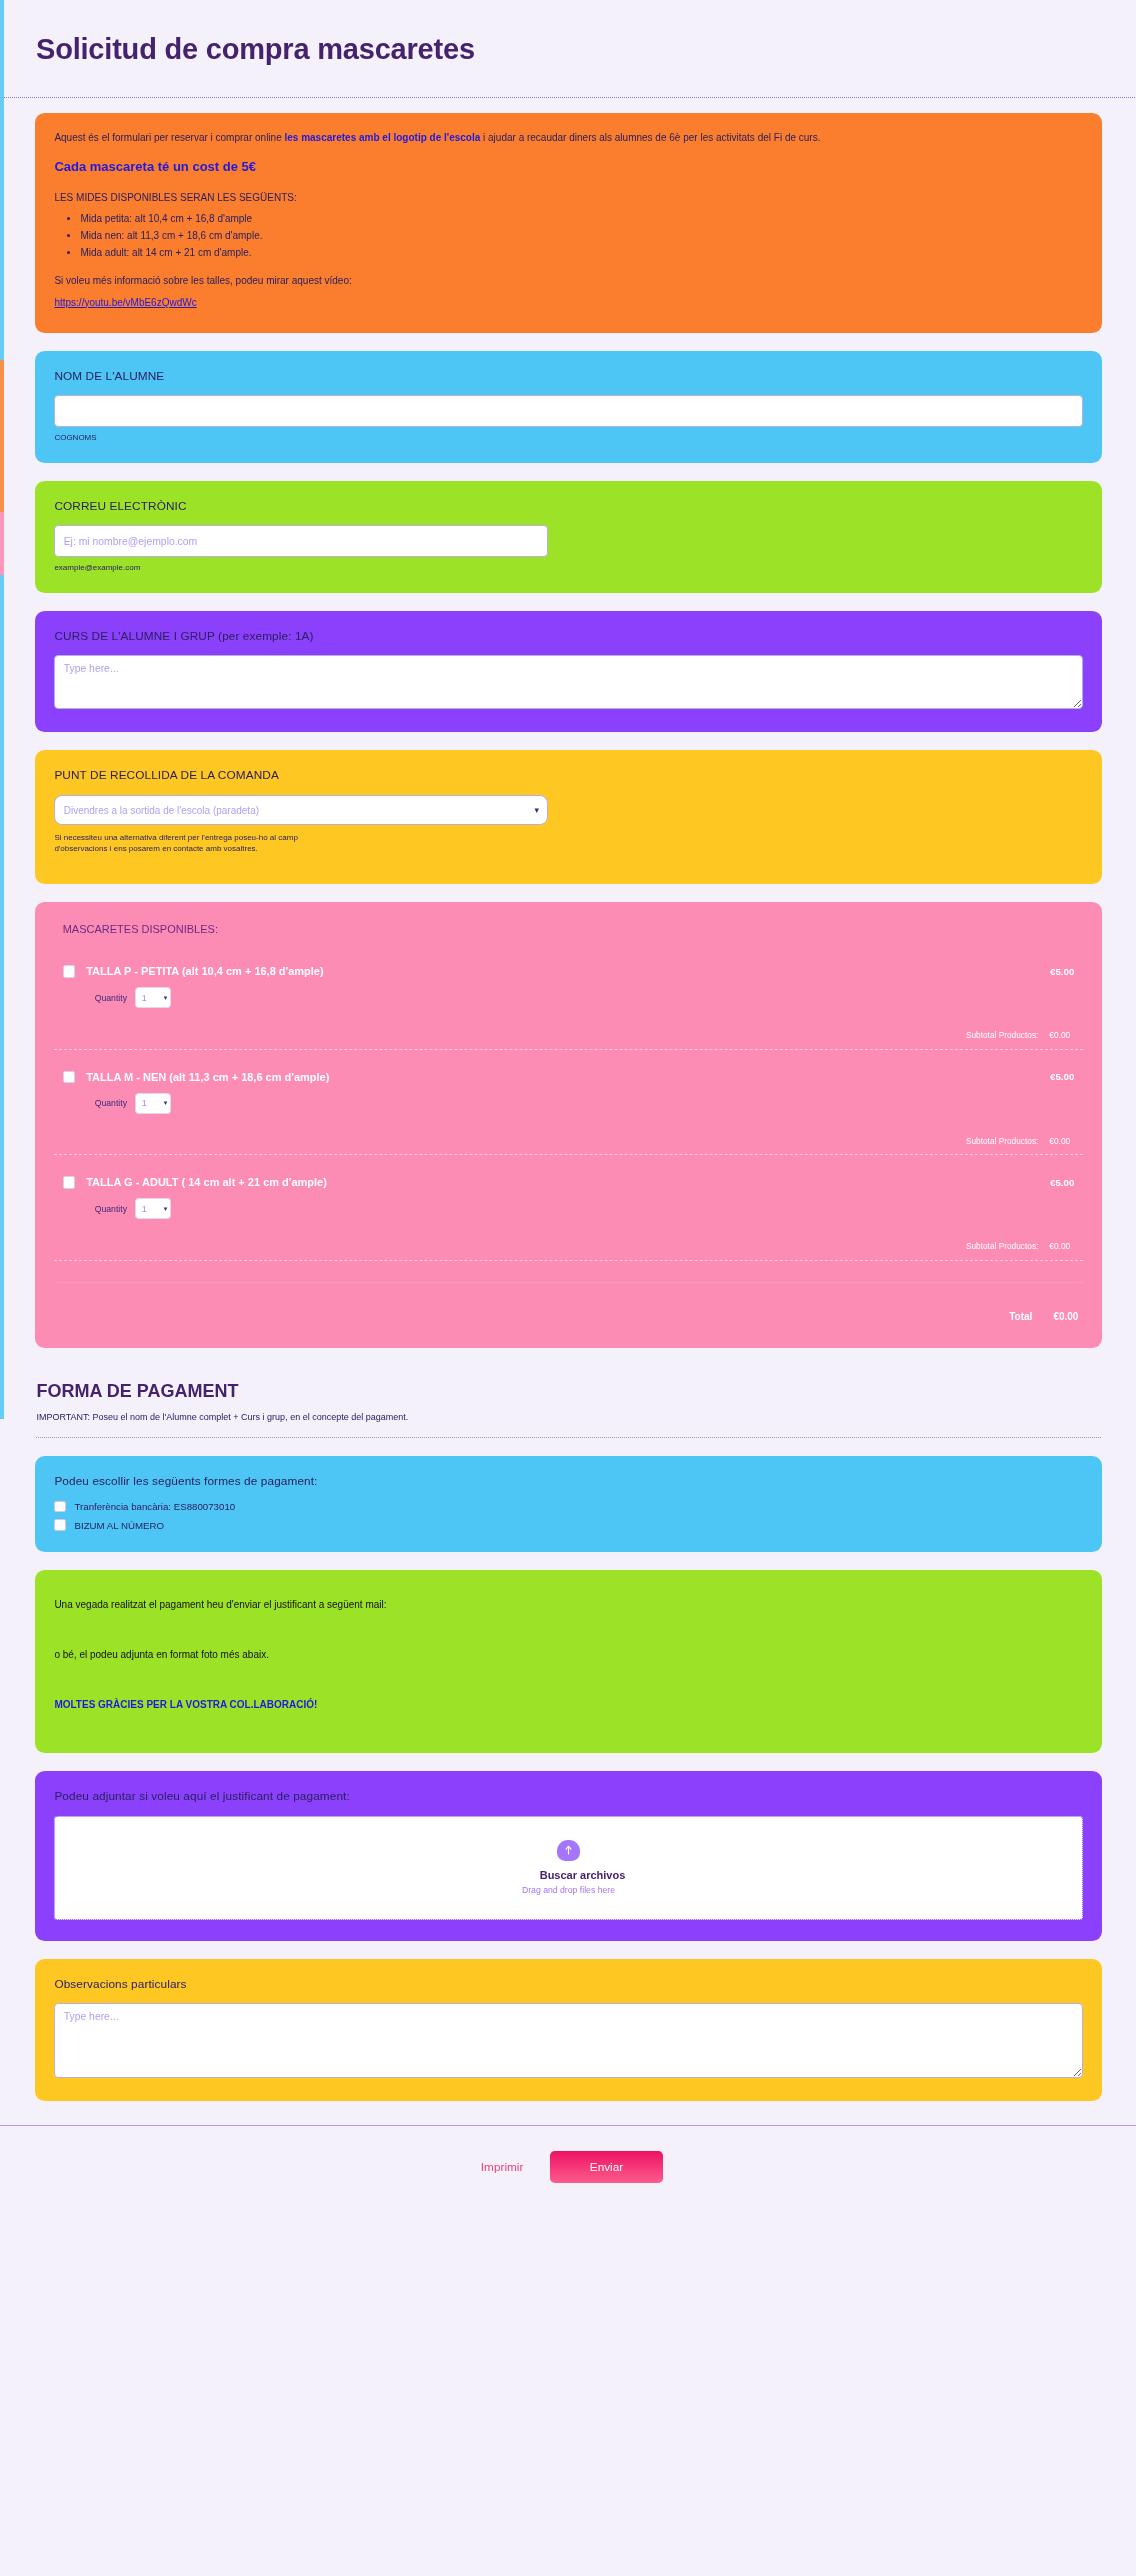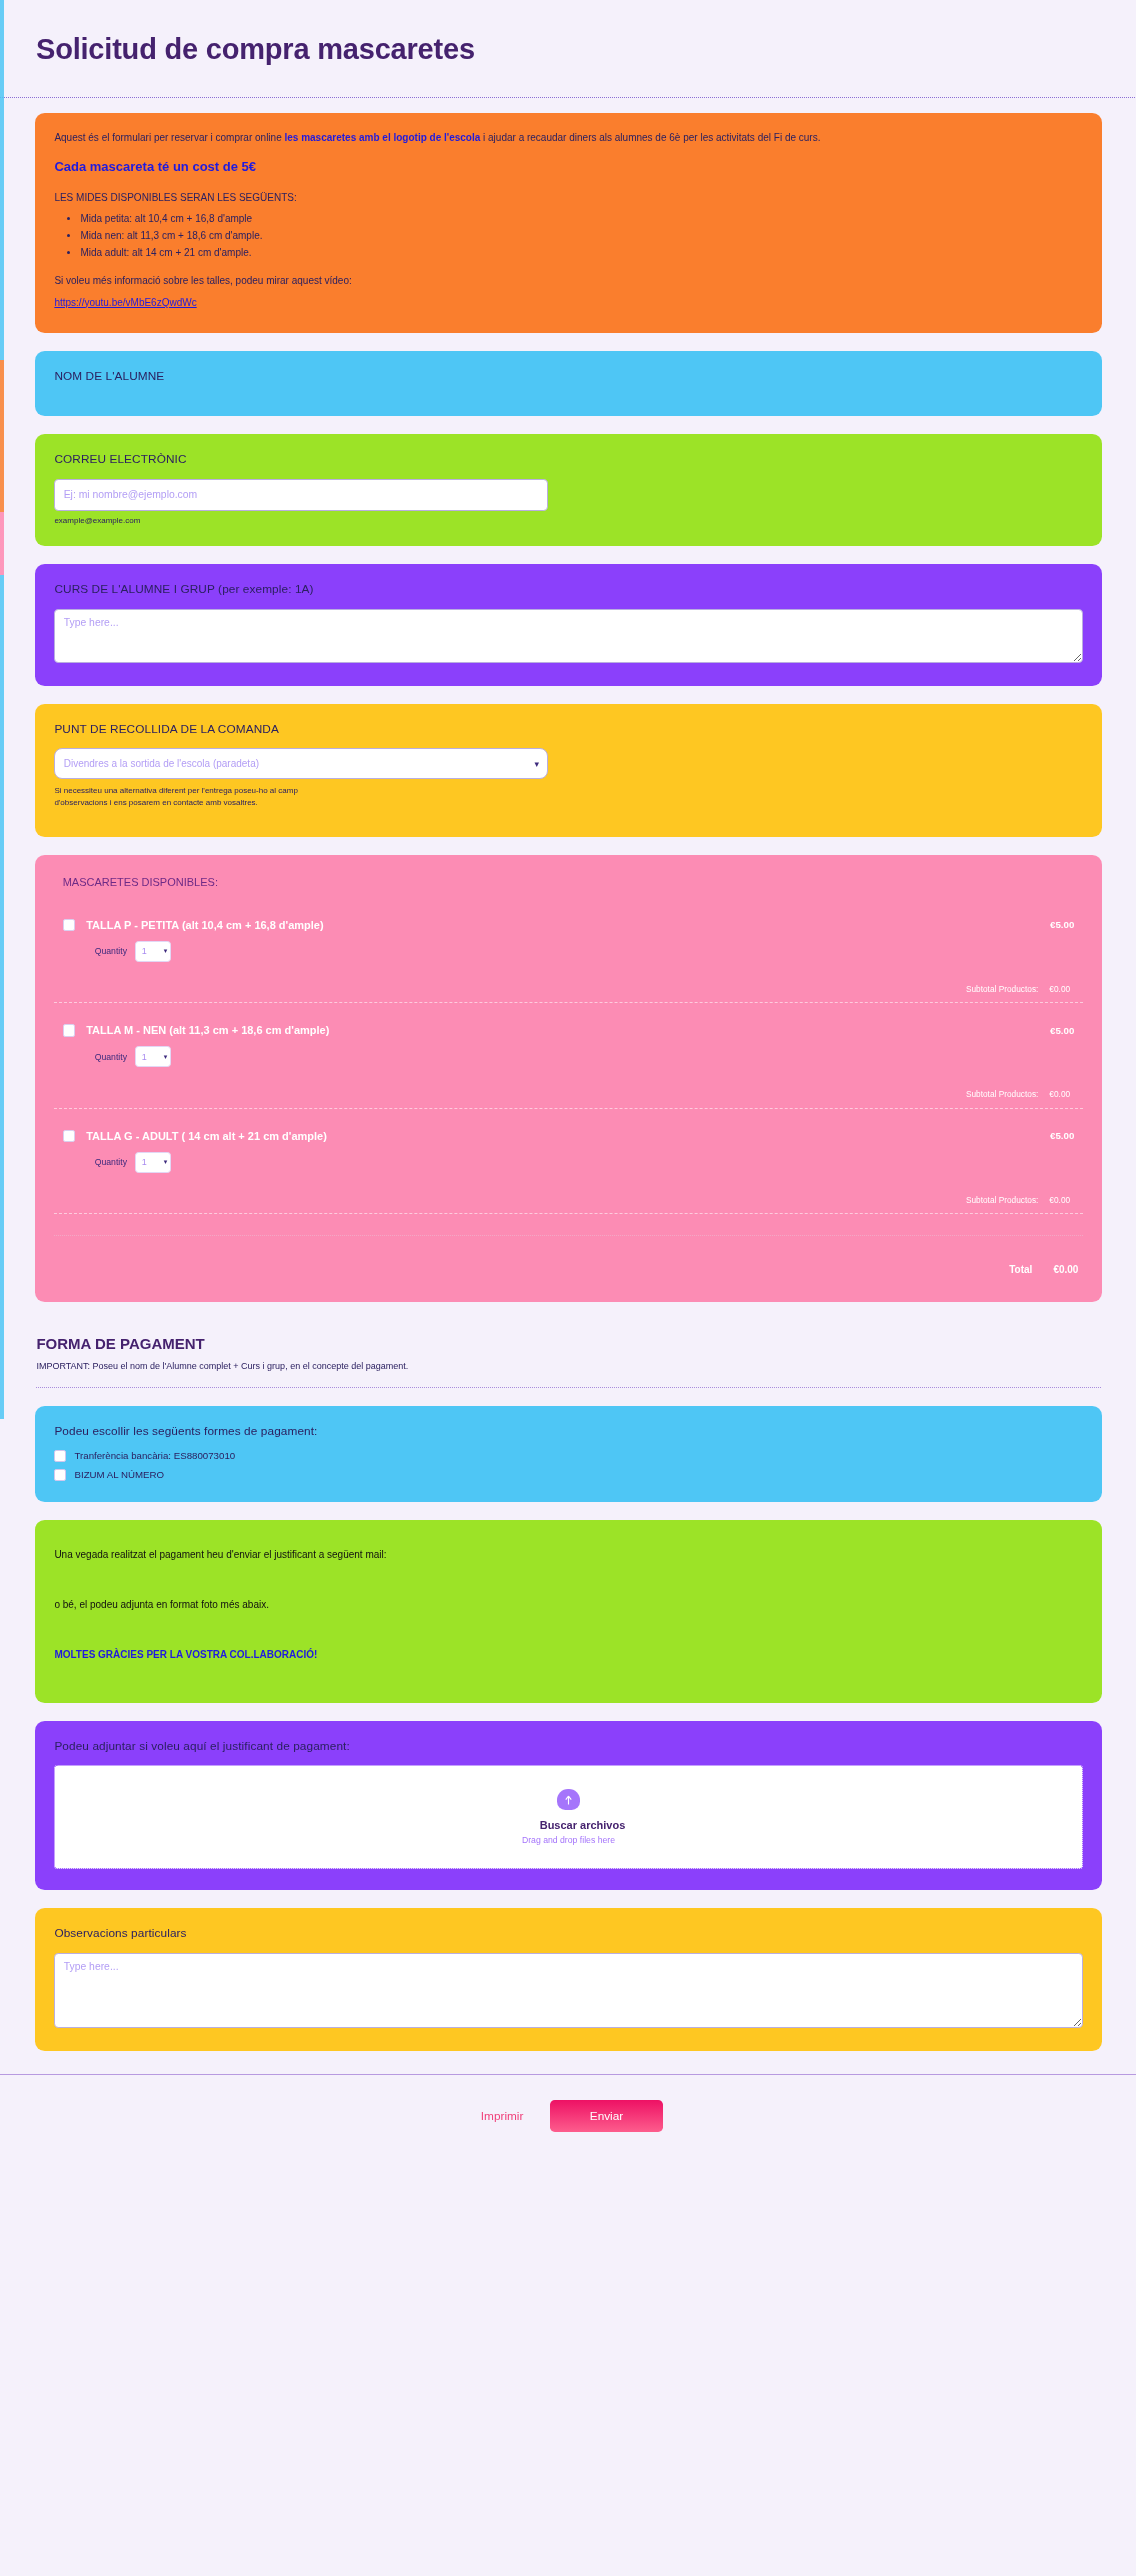--- a/index.html
+++ b/index.html
@@ -259,21 +259,21 @@
     font-size: 10px;
     font-weight: bold;
     color: #ffffff;
     padding-right: 4.2px;
     margin-bottom: 5.5px;
   }
 
   
   .section-head { padding: 15.2px 1.4px 0 1.4px; }
   .section-title {
-    font-size: 15px;
+    font-size: 18px;
     font-weight: bold;
     color: #45226e;
     margin: 0 0 9.7px 0;
   }
   .section-note {
     font-size: 9px;
     color: #2b2060;
     margin: 0 0 15.2px 0;
   }
   .section-rule {
@@ -397,20 +397,24 @@
         <li>Mida nen: alt 11,3 cm + 18,6 cm d'ample.</li>
         <li>Mida adult: alt 14 cm + 21 cm d'ample.</li>
       </ul>
       <p class="intro-sub">Si voleu més informació sobre les talles, podeu mirar aquest vídeo:</p>
       <a class="intro-link" href="#">https://youtu.be/vMbE6zQwdWc</a>
     </div>
 
     <div class="card blue">
       <p class="card-label">NOM DE L'ALUMNE</p>
       <div class="input-row">
+        <div class="input-col">
+          <input class="txt-input" type="text" value="" style="">
+          <span class="sub-label">COGNOMS</span>
+        </div>
       </div>
     </div>
 
     <div class="card green">
       <p class="card-label">CORREU ELECTRÒNIC</p>
       <input class="txt-input half" type="email" placeholder="Ej: mi nombre@ejemplo.com" style="">
       <span class="sub-label">example@example.com</span>
     </div>
 
     <div class="card purple">

